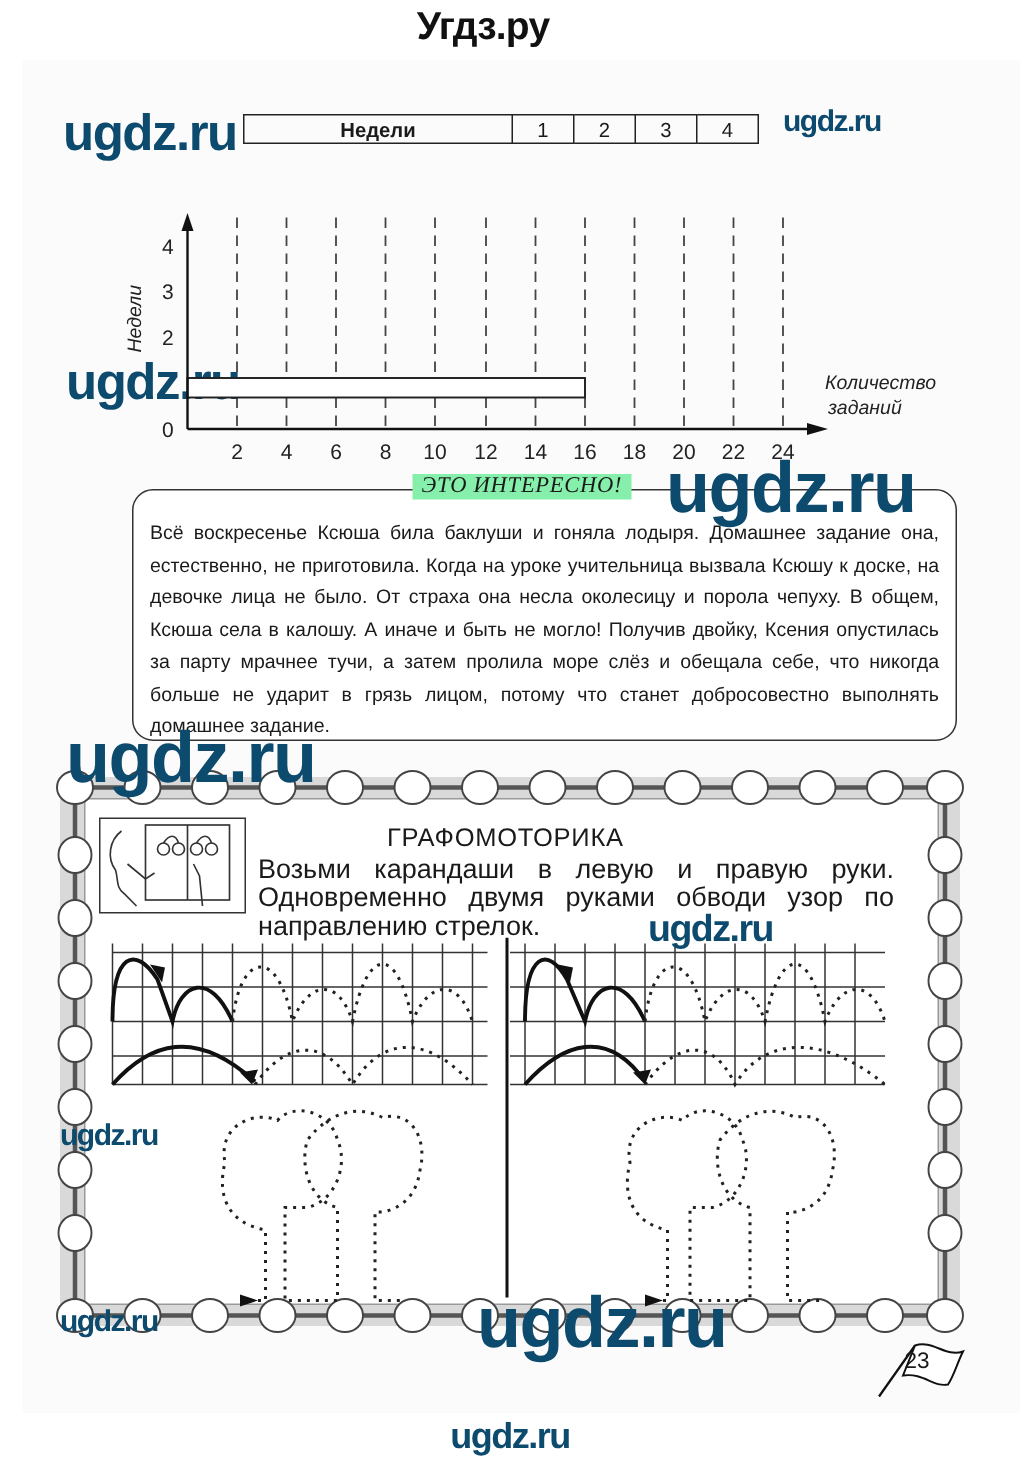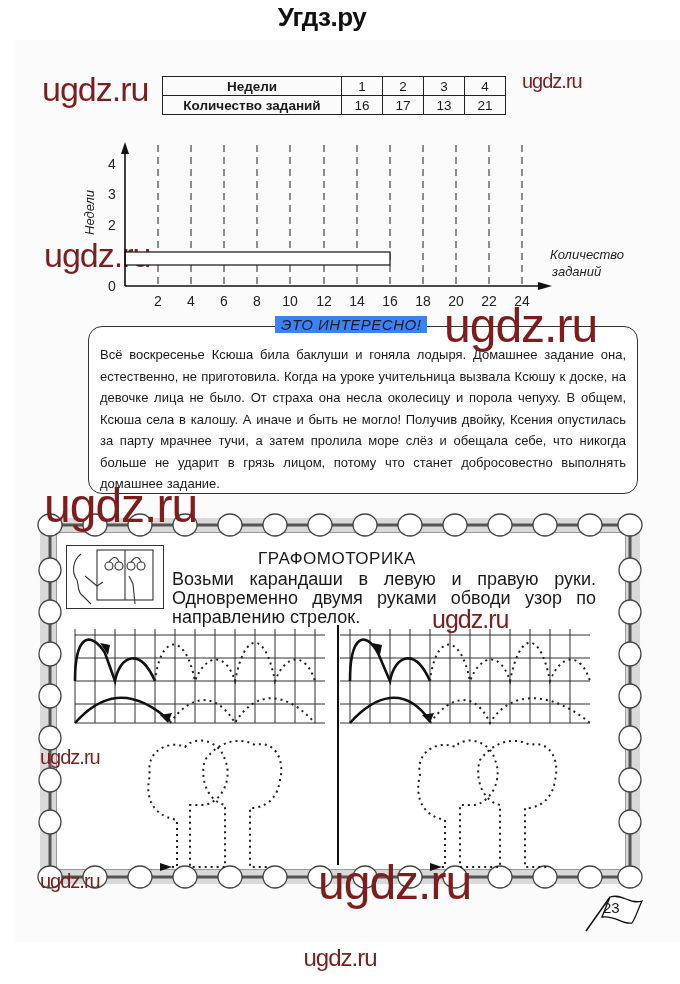--- a/index.html
+++ b/index.html
@@ -1,34 +1,34 @@
 <!DOCTYPE html>
 <html><head>
 <meta charset="utf-8">
 <style>
   html, body { margin:0; padding:0; background:#ffffff; }
   body { width:680px; height:984px; position:relative; overflow:hidden; font-family:"Liberation Sans", sans-serif; color:#1a1a1a; }
   .abs { position:absolute; }
   .site-title { left:0; top:2px; width:644px; text-align:center; font-size:26px; font-weight:bold; letter-spacing:-0.5px; color:#111; }
   .page-bg { left:15px; top:40px; width:665px; height:902px; background:#fbfbfb; }
-  .wm { font-weight:normal; color:#7f1d1d; font-family:"Liberation Sans", sans-serif; letter-spacing:-1px; }
+  .wm { font-weight:bold; color:#0c4a6e; font-family:"Liberation Sans", sans-serif; letter-spacing:-1px; }
   .wm-l { font-size:34px; }
   .wm-m { font-size:25px; }
   .wm-s { font-size:20px; }
   .wm-xl { font-size:48px; }
 
   table.data-table { left:162px; top:76px; border-collapse:collapse; font-size:13.5px; }
   table.data-table td { border:1.5px solid #222; height:18px; padding:0 6px; text-align:center; }
   table.data-table td.hdr { font-weight:bold; width:166px; }
   table.data-table td.num { width:28px; }
 
   .chart { left:70px; top:140px; }
 
   .interest-box { left:88px; top:326px; width:548px; height:166px; border:1.5px solid #333; border-radius:14px; background:#fff; }
-  .interest-title { left:275px; top:316px; background:#3b82f6; padding:0 6px; font-style:italic; font-size:15px; letter-spacing:0.5px; }
+  .interest-title { left:275px; top:316px; background:#86efac; padding:0 6px; font-style:italic; font-size:15px; letter-spacing:0.5px;font-family:Liberation Serif, serif; }
   .interest-text { left:100px; top:344px; width:526px; font-size:13px; line-height:21.5px; text-align:justify; }
 
   .frame { left:40px; top:518px; width:600px; height:366px; background:#d9d9d9; }
   .frame-inner { left:56px; top:532px; width:568px; height:336px; background:#ffffff; border:1px solid #999; }
   .grafo-title { left:258px; top:549px; font-size:17px; letter-spacing:0.5px; }
   .grafo-text { left:172px; top:570px; width:424px; font-size:18px; line-height:19px; text-align:justify; }
   .grafo-icon { left:66px; top:545px; width:96px; height:62px; border:1px solid #333; background:#fff; }
 
   .page-num { left:580px; top:893px; }
 </style>
@@ -50,27 +50,20 @@
 <div class="abs wm" style="left:0;top:944px;width:680px;text-align:center;font-size:24px;">ugdz.ru</div>
 
 <table class="abs data-table">
   <tbody>
       <tr>
     <td class="hdr">Недели</td>
     <td class="num">1</td>
     <td class="num">2</td>
     <td class="num">3</td>
     <td class="num">4</td>
-  </tr>
-  <tr>
-    <td class="hdr">Количество заданий</td>
-    <td class="num">16</td>
-    <td class="num">17</td>
-    <td class="num">13</td>
-    <td class="num">21</td>
   </tr>
 </tbody>
   </table>
 
 <svg class="abs chart" width="560" height="170" viewBox="0 0 560 170">
   <g stroke="#444" stroke-width="1.2" stroke-dasharray="7,5">
     <line x1="88" y1="5" x2="88" y2="146"></line>
     <line x1="121" y1="5" x2="121" y2="146"></line>
     <line x1="154" y1="5" x2="154" y2="146"></line>
     <line x1="187" y1="5" x2="187" y2="146"></line>

